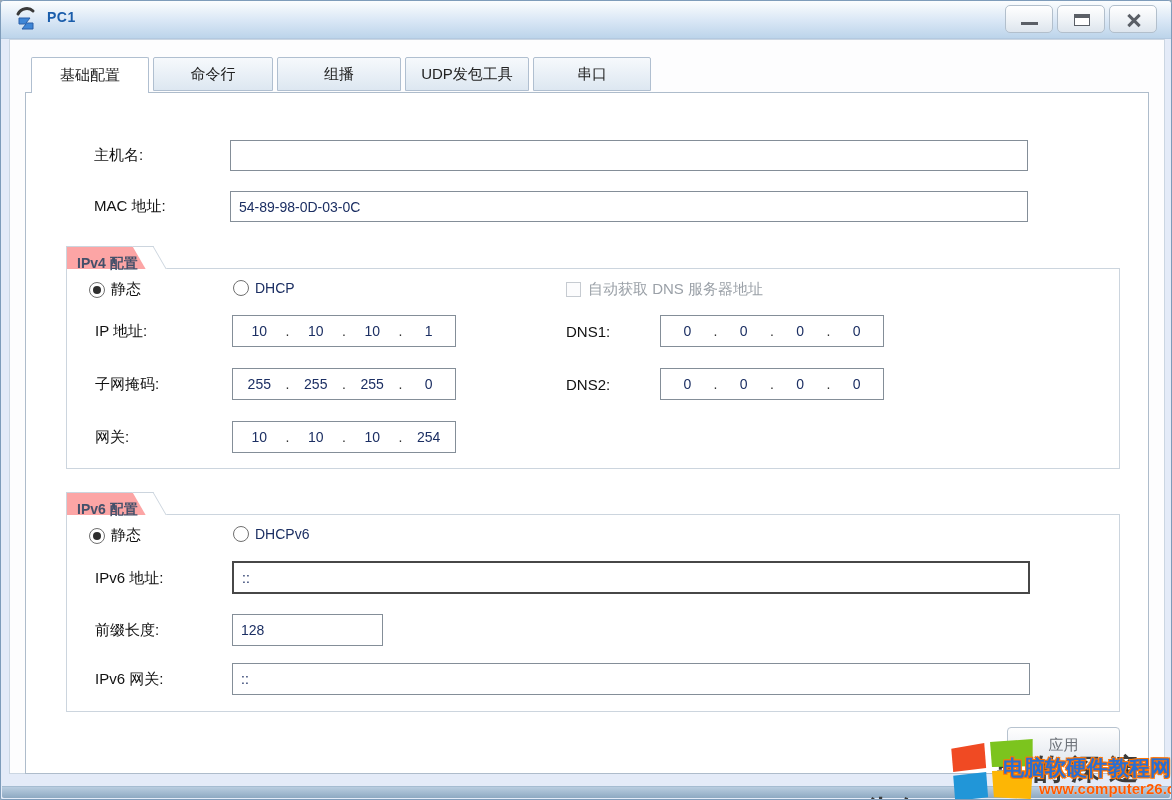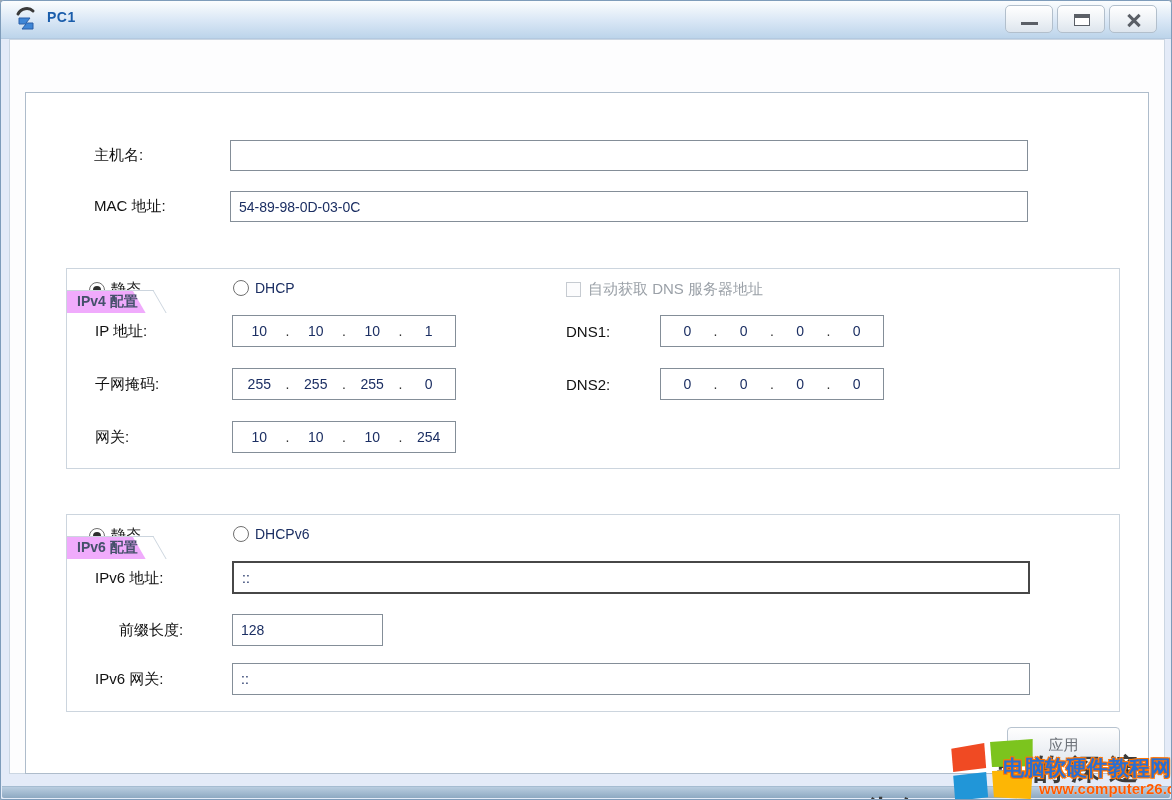--- a/index.html
+++ b/index.html
@@ -69,23 +69,23 @@
   .abs { position:absolute; }
   .lbl { font-size:15px; color:#111; white-space:nowrap; }
   .txtin {
     border:1px solid #848e98; background:#fff; font-size:14px; color:#1c2f63;
     padding:0 8px; font-family:"Liberation Sans","DejaVu Sans",sans-serif;
   }
 
   
   .group { border:1px solid #ccd5de; background:#fff; }
   .section-tab {
-    background:#f0abfc; border-top:1px solid #ccd5de; border-left:1px solid #ccd5de;
-    padding:2px 8px 4px 10px; font-size:14px; font-weight:bold; color:#44506a;
-    z-index:3; white-space:nowrap;margin-top:44px;
+    background:#fca5a5; border-top:1px solid #ccd5de; border-left:1px solid #ccd5de;
+    padding:8px 8px 4px 10px; font-size:14px; font-weight:bold; color:#44506a;
+    z-index:3; white-space:nowrap;
   }
   .section-tab::after {
     content:""; position:absolute; top:-1px; right:-14px; width:20px; height:100%;
     background:#fff; border-top:1px solid #ccd5de; border-right:1px solid #ccd5de;
     transform:skewX(30deg);
   }
   .section-tab span { position:relative; z-index:2; }
 
   
   .radio-row { display:flex; align-items:center; gap:6px; cursor:pointer; }
@@ -159,20 +159,27 @@
         <div class="glyph-close">
             <i></i>
             <i></i>
           </div>
       </div>
     </div>
   </div>
 
   <div class="body-area"></div>
 
+  <div class="tabbar">
+    <div class="tab active t0">基础配置</div>
+    <div class="tab t1">命令行</div>
+    <div class="tab t2">组播</div>
+    <div class="tab t3">UDP发包工具</div>
+    <div class="tab t4">串口</div>
+  </div>
 
   <div class="panel">
 
     <div class="abs lbl" style="left:68px; top:53px;">主机名:</div>
     <input class="abs txtin" style="left: 204px; top: 47px; width: 798px; height: 31px;" value="">
     <div class="abs lbl" style="left:68px; top:104px;">MAC 地址:</div>
     <input class="abs txtin" style="left: 204px; top: 98px; width: 798px; height: 31px;" value="54-89-98-0D-03-0C">
 
     <div class="abs section-tab" style="left:40px; top:153px; height:23px;">
       <span>IPv4 配置</span>
@@ -256,21 +263,21 @@
         <div class="radio-label">静态</div>
       </div>
       <div class="abs radio-row" style="left:166px; top:11px;">
         <div class="radio"></div>
         <div class="radio-label navy">DHCPv6</div>
       </div>
 
       <div class="abs lbl" style="left:28px; top:54px;">IPv6 地址:</div>
       <input class="abs txtin" style="left: 165px; top: 46px; width: 798px; height: 33px; border: 2px solid rgb(71, 71, 71);" value="::">
 
-      <div class="abs lbl" style="left:28px; top:106px;margin-left:24px;">前缀长度:</div>
+      <div class="abs lbl" style="left:28px; top:106px;">前缀长度:</div>
       <input class="abs txtin" style="left: 165px; top: 99px; width: 151px; height: 32px;" value="128">
 
       <div class="abs lbl" style="left:28px; top:155px;">IPv6 网关:</div>
       <input class="abs txtin" style="left: 165px; top: 148px; width: 798px; height: 32px;" value="::">
     </div>
 
     <div class="abs apply-btn" style="left:981px; top:634px; width:113px; height:36px;">应用</div>
   </div>
 
   <div class="wm-dark" style="left:864px; top:747px;margin-top:44px;">头条 @</div>

